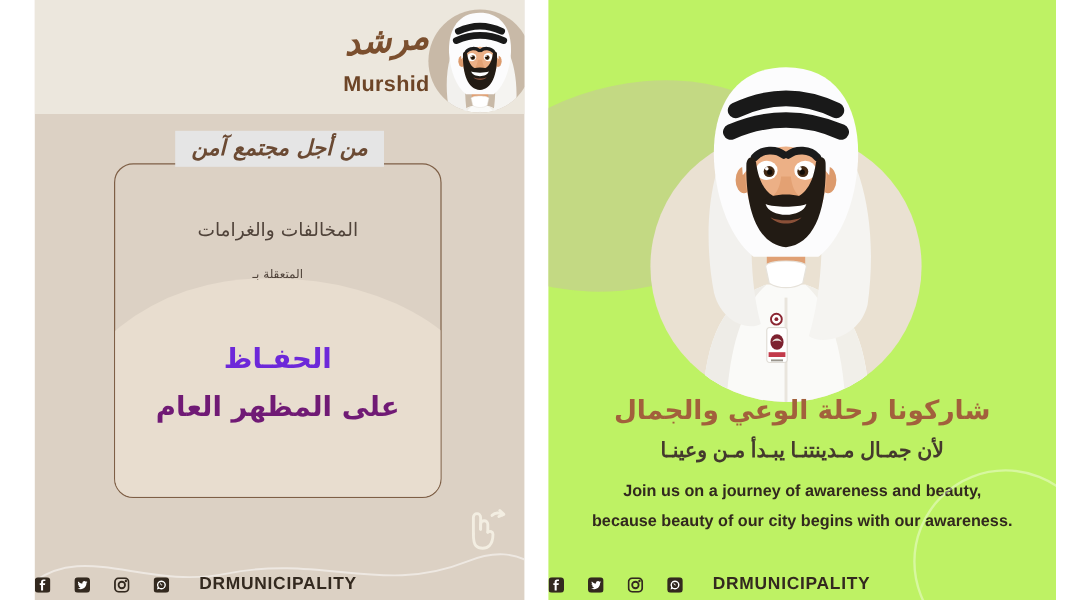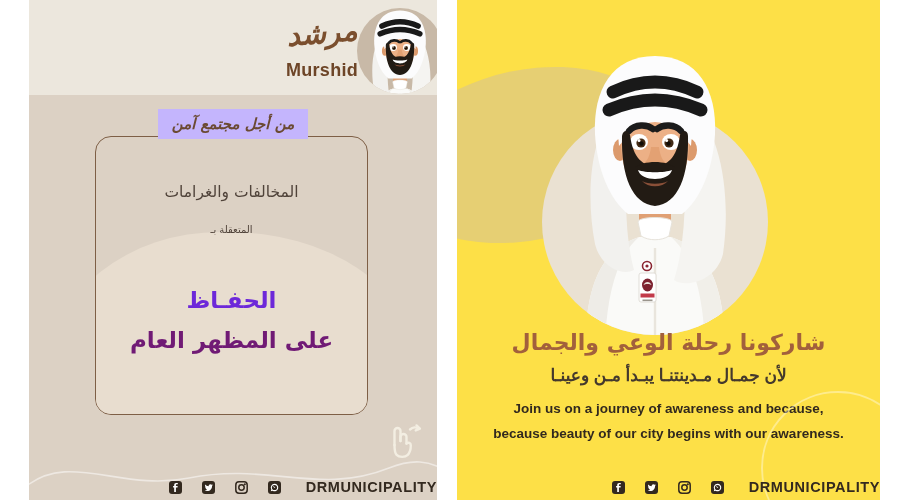--- a/index.html
+++ b/index.html
@@ -2,35 +2,35 @@
 <html><head>
 <meta charset="utf-8">
 <title>Murshid Municipality Awareness Posters</title>
 <style>
   html,body{margin:0;padding:0;}
   body{width:900px;height:500px;background:#ffffff;overflow:hidden;position:relative;
        font-family:"Liberation Sans",sans-serif;}
   .stage{position:absolute;inset:0;}
   .poster{position:absolute;top:0;height:500px;overflow:hidden;}
   .poster-left{left:29px;width:408px;background:#dcd1c4;}
-  .poster-right{left:457px;width:423px;background:#fde047;}
+  .poster-right{left:457px;width:423px;background:#bef264;}
 
   
   .top-band{position:absolute;left:0;top:0;right:0;height:95px;background:#ece7dd;}
   .brand{position:absolute;top:18px;left:232px;width:122px;text-align:center;}
   .brand-calligraphy{font-family:"DejaVu Sans",sans-serif;font-size:29px;font-weight:bold;
        font-style:italic;color:#7b4f2e;line-height:1.05;transform:rotate(-5deg);direction:rtl;}
   .brand-name{font-size:18px;font-weight:bold;color:#6d4527;letter-spacing:.3px;margin-top:12px;}
   .avatar-small{position:absolute;left:328px;top:8px;width:86px;height:86px;border-radius:50%;
        background:#c8b9a7;overflow:hidden;}
   .avatar-small svg{display:block;}
   .tagline{position:absolute;top:109px;left:0;right:0;text-align:center;z-index:3;}
-  .tagline span{display:inline-block;background:#c4b5fd;padding:0 14px;direction:rtl;
+  .tagline span{display:inline-block;background:#e5e5e5;padding:0 14px;direction:rtl;
        font-family:"DejaVu Sans",sans-serif;font-style:italic;font-weight:bold;
-       font-size:15px;color:#6b4a33;line-height:30px;}
+       font-size:18px;color:#6b4a33;line-height:30px;}
   .card{position:absolute;left:66px;top:136px;width:271px;height:277px;z-index:2;
        border:1.5px solid #7e5f46;border-radius:16px;overflow:hidden;}
   .card-blob{position:absolute;left:-45px;top:95px;width:360px;height:330px;background:#e8ddcf;
        border-radius:48% 52% 50% 50% / 42% 38% 60% 60%;}
   .card-line{position:absolute;left:0;width:100%;text-align:center;direction:rtl;
        font-family:"DejaVu Sans",sans-serif;}
   .card-l1{top:46px;font-size:15.5px;color:#50433a;}
   .card-l2{top:87px;font-size:10px;color:#50433a;}
   .card-t1{top:150px;font-size:23px;font-weight:bold;color:#6d28d9;}
   .card-t2{top:190px;font-size:23px;font-weight:bold;color:#701a75;}
@@ -46,21 +46,21 @@
   .r-heading{position:absolute;top:330px;left:0;right:0;margin:0;text-align:center;direction:rtl;
        font-family:"DejaVu Sans",sans-serif;font-size:22px;font-weight:bold;color:#a2603c;}
   .r-sub{position:absolute;top:365px;left:0;right:0;margin:0;text-align:center;direction:rtl;
        font-family:Liberation Sans, sans-serif;font-size:17px;font-weight:bold;color:#44392d;}
   .r-en{position:absolute;top:397px;left:0;right:0;margin:0;text-align:center;
        font-size:13.5px;font-weight:bold;color:#32291e;line-height:1.85;}
   .r-en span{display:block;}
 
   
   .footer{position:absolute;left:0;right:0;bottom:5px;display:flex;align-items:center;
-       justify-content:flex-end;gap:20px;z-index:5;}
+       justify-content:flex-start;gap:20px;z-index:5;}
   .sicon{width:13px;height:13px;display:block;}
   .sicon svg{display:block;}
   .handle{font-size:14.5px;font-weight:bold;color:#33291f;letter-spacing:.6px;margin-left:5px;}
 </style>
 </head>
 <body>
 
 <svg width="0" height="0" style="position:absolute" aria-hidden="true">
   <defs>
     <g id="av-head">
@@ -206,21 +206,21 @@
       <circle cx="120" cy="180" r="113" fill="#eae1d2"></circle>
       <g clip-path="url(#bigclip)">
           <use href="#av-body"></use>
         </g>
       <use href="#av-head"></use>
     </svg>
 
     <h2 class="r-heading">شاركونا رحلة الوعي والجمال</h2>
     <h3 class="r-sub">لأن جمـال مـدينتنـا يبـدأ مـن وعينـا</h3>
     <p class="r-en">
-      <span>Join us on a journey of awareness and because,</span>
+      <span>Join us on a journey of awareness and beauty,</span>
       <span>because beauty of our city begins with our awareness.</span>
     </p>
 
     <div class="arc"></div>
 
     <footer class="footer">
       <span class="sicon">
         <svg width="13" height="13" viewBox="0 0 13 13">
             <use href="#ic-fb"></use>
           </svg>

